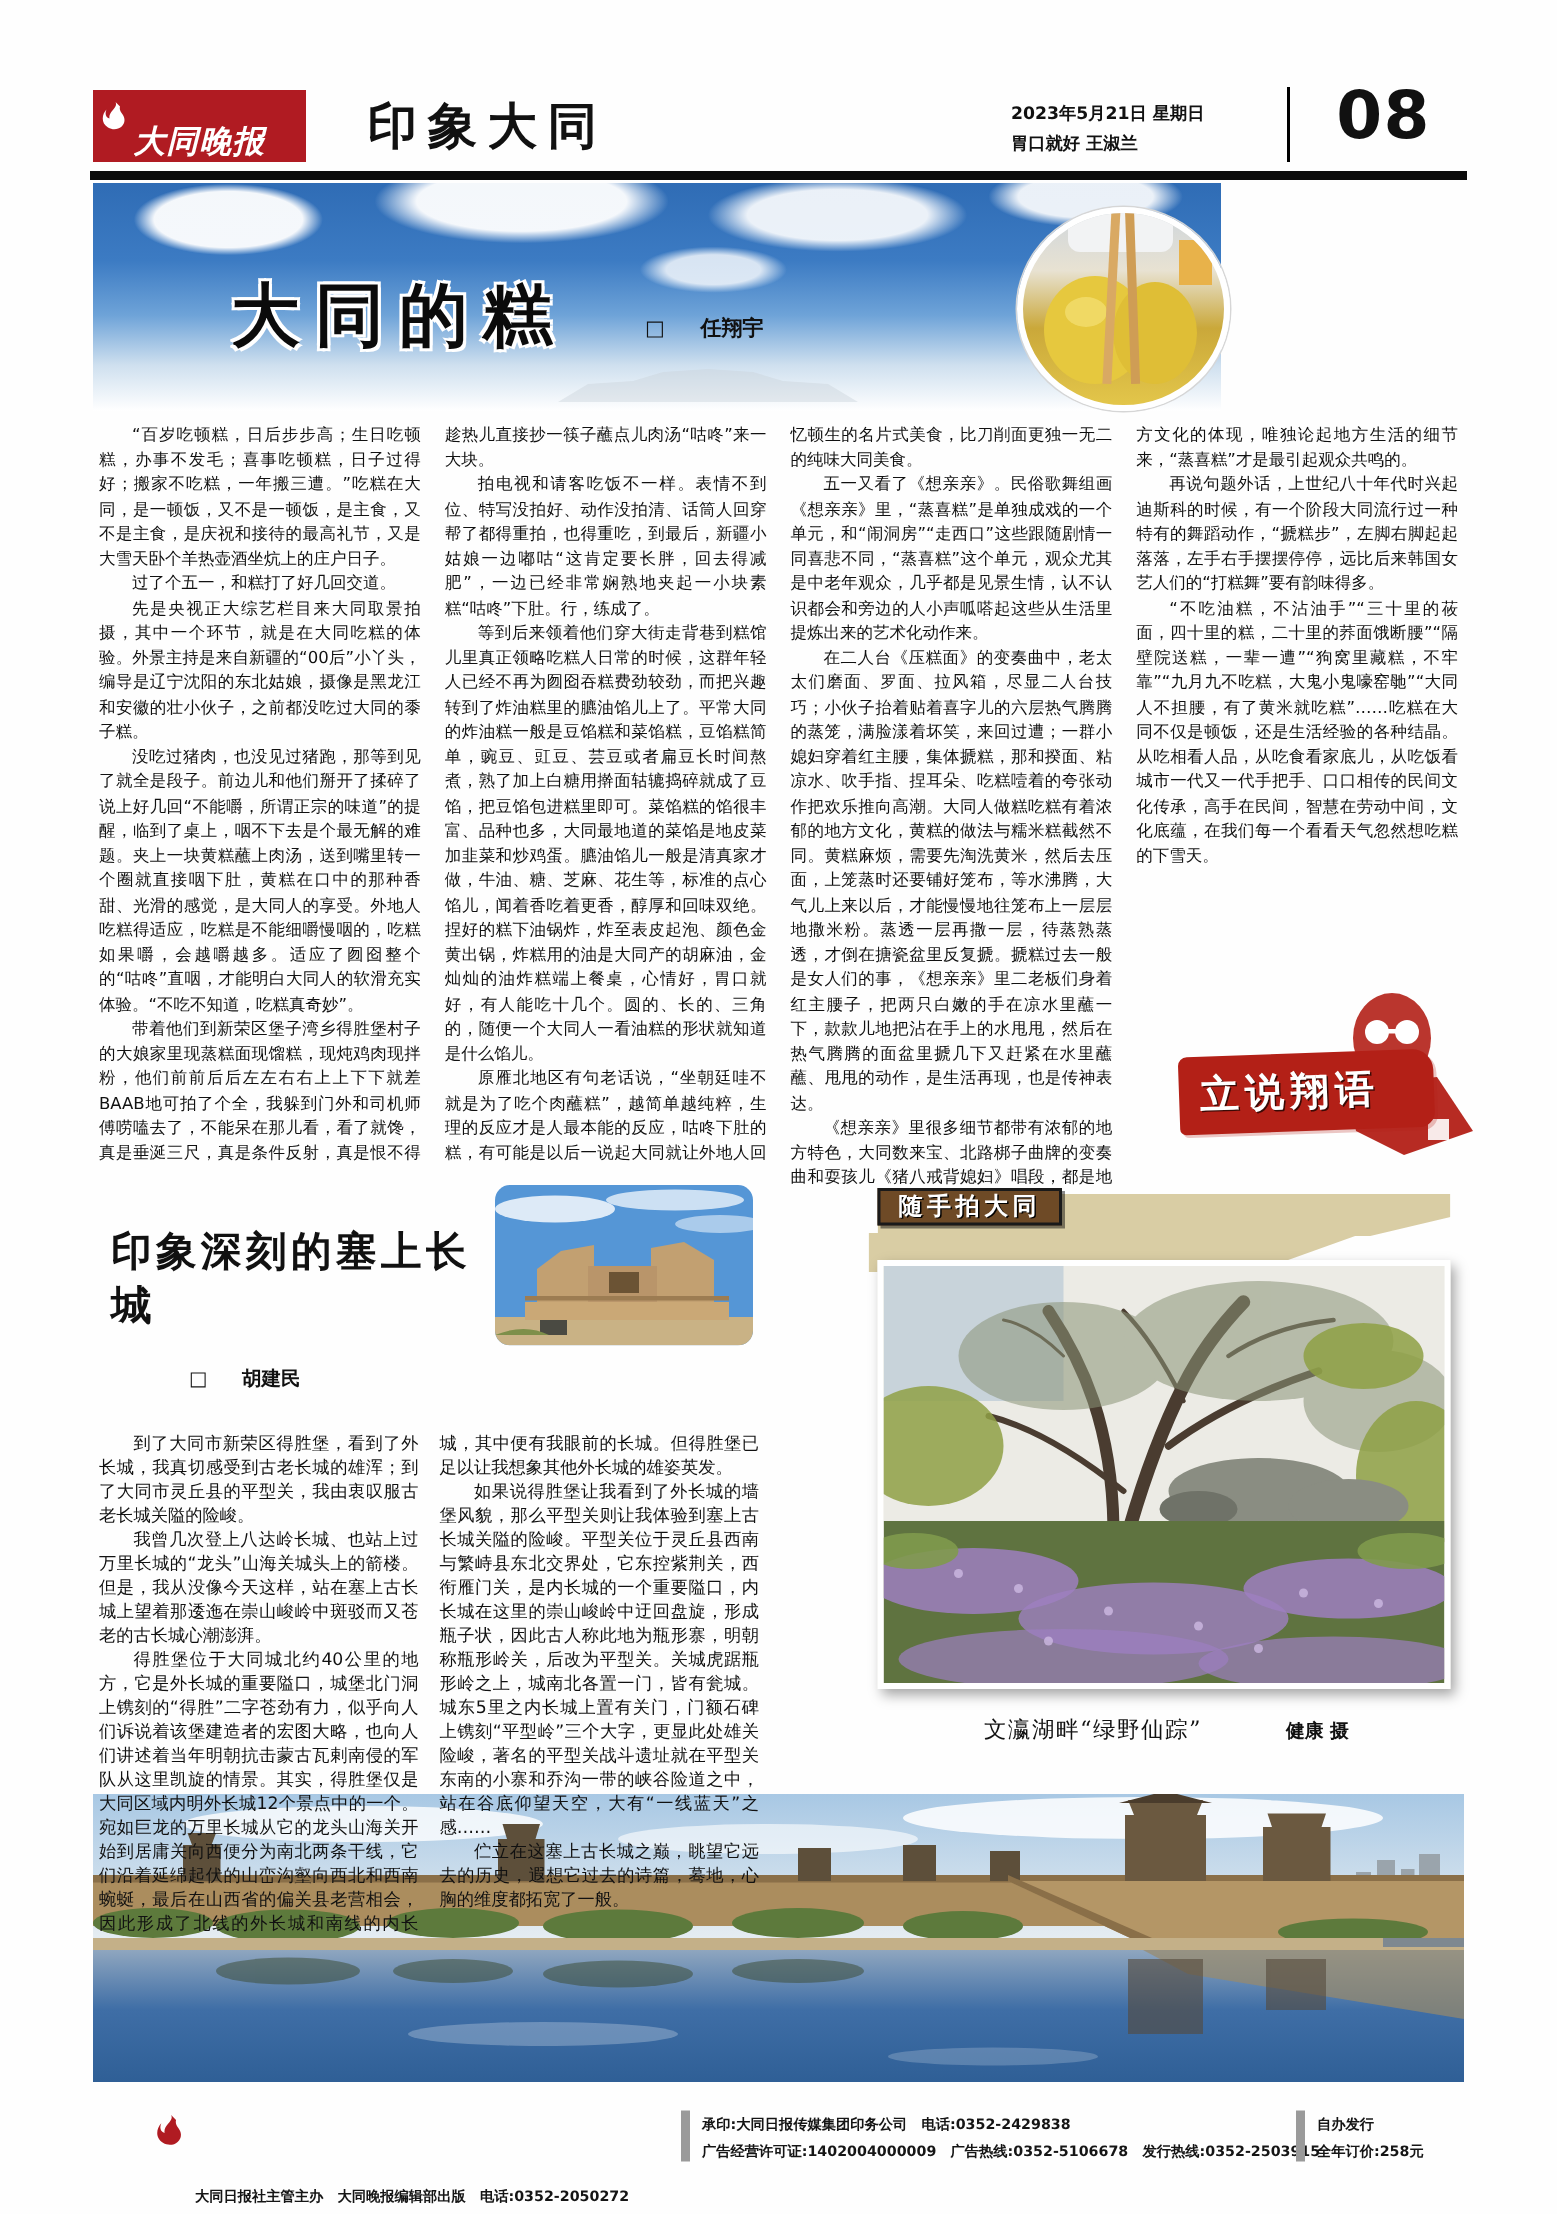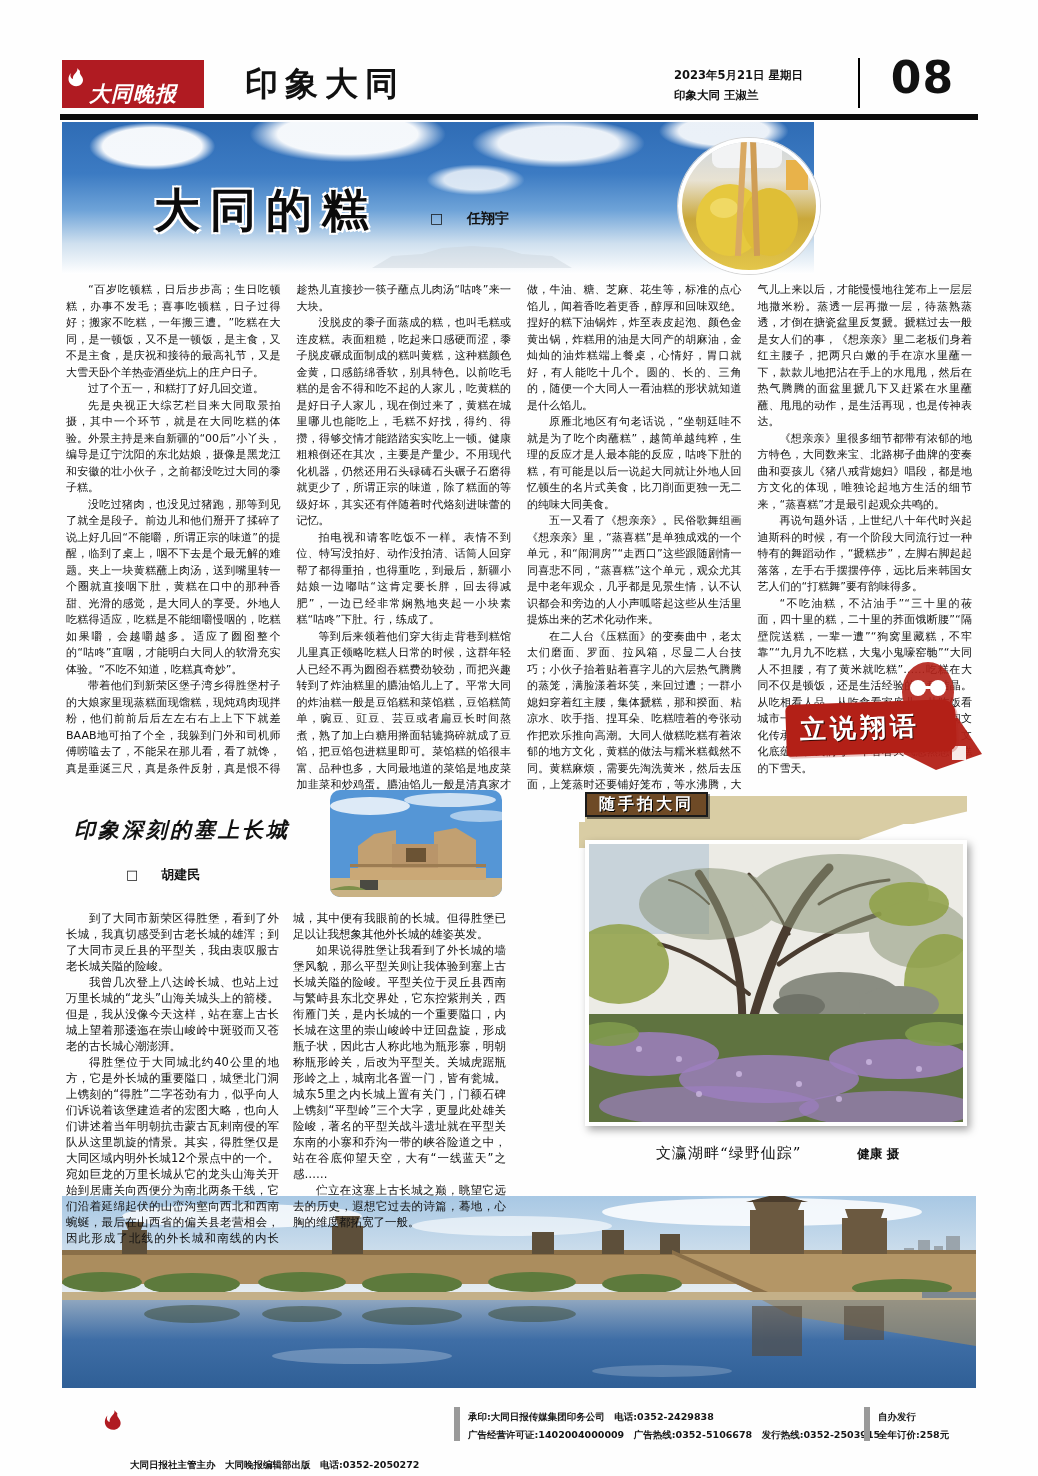--- a/index.html
+++ b/index.html
@@ -44,22 +44,22 @@
   
   .stamp{position:absolute;left:786px;top:658px;width:198px;height:122px;z-index:3;}
   .stamp-banner{position:absolute;left:0;top:44px;width:170px;height:52px;background:#b32017;
                 border-radius:6px 14px 10px 4px;transform:rotate(-2deg);
                 box-shadow:2px 2px 0 rgba(179,32,23,.25);}
   .stamp-text{position:absolute;left:14px;top:52px;width:150px;font-size:26px;font-weight:900;color:#fff;
               font-family:"DejaVu Serif","Liberation Serif",serif;letter-spacing:4px;transform:rotate(-2deg);
               text-shadow:1px 1px 0 #3a0a06;}
   
   .sec2{position:absolute;left:66px;top:790px;width:440px;z-index:2;}
-  .sec2-title{font-size:21px;font-weight:900;letter-spacing:3px;margin:26px 0 0 8px;
-              font-family:"DejaVu Serif","Liberation Serif",serif;width:260px;font-style:italic;}
+  .sec2-title{font-size:27px;font-weight:900;letter-spacing:3px;margin:26px 0 0 8px;
+              font-family:"DejaVu Serif","Liberation Serif",serif;width:260px;}
   .sec2-author{font-size:13px;font-weight:bold;margin:22px 0 0 60px;}
   .fort-photo{position:absolute;right:4px;top:0;width:172px;height:107px;border-radius:10px;overflow:hidden;}
   .sec2-body{margin-top:26px;column-count:2;column-gap:14px;font-size:11.5px;line-height:16px;text-align:justify;}
   .sec2-body p{margin:0;text-indent:2em;}
   
   .feature{position:absolute;left:585px;top:792px;width:382px;height:400px;}
   .ribbon{position:absolute;left:0;top:4px;width:382px;height:28px;background:#d9cda4;
           clip-path:polygon(0 0,100% 0,100% 55%,86% 100%,0 100%);}
   .ribbon2{position:absolute;left:-6px;top:30px;width:330px;height:26px;background:#d9cda4;
            clip-path:polygon(0 0,100% 0,78% 100%,0 100%);}
@@ -97,21 +97,21 @@
       <span class="flame">
         <svg width="16" height="22" viewBox="0 0 16 22">
             <path d="M9 0C11 4 4 6 5 11c-3-1-3-4-2-6-3 3-4 9 1 12 5 3 11 0 11-5 0-4-4-5-3-9C11 2 10 1 9 0z" fill="#fff"></path>
           </svg>
       </span>
       <span class="masthead-text">大同晚报</span>
     </div>
     <div class="section-title">印象大同</div>
     <div class="date-block">
       <div>2023年5月21日  星期日</div>
-      <div>印象大同  王淑兰</div>
+      <div>胃口就好  王淑兰</div>
     </div>
     <div class="head-divider"></div>
     <div class="pagenum">08</div>
   </div>
   <div class="header-rule"></div>
 
   <div class="banner">
     <span class="banner-roof">
       <svg width="220" height="26" viewBox="0 0 220 26">
           <path d="M10 24 L30 12 L60 10 L80 4 L110 2 L140 4 L160 10 L190 12 L210 24 Z" fill="#c9d2da" opacity=".8"></path>
@@ -135,21 +135,20 @@
       </svg>
     </div>
   </div>
 
   <div class="art1">
       <p>“百岁吃顿糕，日后步步高；生日吃顿糕，办事不发毛；喜事吃顿糕，日子过得好；搬家不吃糕，一年搬三遭。”吃糕在大同，是一顿饭，又不是一顿饭，是主食，又不是主食，是庆祝和接待的最高礼节，又是大雪天卧个羊热壶酒坐炕上的庄户日子。</p>
       <p>过了个五一，和糕打了好几回交道。</p>
       <p>先是央视正大综艺栏目来大同取景拍摄，其中一个环节，就是在大同吃糕的体验。外景主持是来自新疆的“00后”小丫头，编导是辽宁沈阳的东北姑娘，摄像是黑龙江和安徽的壮小伙子，之前都没吃过大同的黍子糕。</p>
       <p>没吃过猪肉，也没见过猪跑，那等到见了就全是段子。前边儿和他们掰开了揉碎了说上好几回“不能嚼，所谓正宗的味道”的提醒，临到了桌上，咽不下去是个最无解的难题。夹上一块黄糕蘸上肉汤，送到嘴里转一个圈就直接咽下肚，黄糕在口中的那种香甜、光滑的感觉，是大同人的享受。外地人吃糕得适应，吃糕是不能细嚼慢咽的，吃糕如果嚼，会越嚼越多。适应了囫囵整个的“咕咚”直咽，才能明白大同人的软滑充实体验。“不吃不知道，吃糕真奇妙”。</p>
       <p>带着他们到新荣区堡子湾乡得胜堡村子的大娘家里现蒸糕面现馏糕，现炖鸡肉现拌粉，他们前前后后左左右右上上下下就差BAAB地可拍了个全，我躲到门外和司机师傅唠嗑去了，不能呆在那儿看，看了就馋，真是垂涎三尺，真是条件反射，真是恨不得趁热儿直接抄一筷子蘸点儿肉汤“咕咚”来一大块。</p>
-      <p>没脱皮的黍子面蒸成的糕，也叫毛糕或连皮糕。表面粗糙，吃起来口感硬而涩，黍子脱皮碾成面制成的糕叫黄糕，这种糕颜色金黄，口感筋绵香软，别具特色。以前吃毛糕的是舍不得和吃不起的人家儿，吃黄糕的是好日子人家儿，现在倒过来了，黄糕在城里哪儿也能吃上，毛糕不好找，得约、得攒，得够交情才能踏踏实实吃上一顿。健康粗粮倒还在其次，主要是产量少。不用现代化机器，仍然还用石头碌碡石头碾子石磨得就更少了，所谓正宗的味道，除了糕面的等级好坏，其实还有伴随着时代烙刻进味蕾的记忆。</p>
       <p>拍电视和请客吃饭不一样。表情不到位、特写没拍好、动作没拍清、话筒人回穿帮了都得重拍，也得重吃，到最后，新疆小姑娘一边嘟咕“这肯定要长胖，回去得减肥”，一边已经非常娴熟地夹起一小块素糕“咕咚”下肚。行，练成了。</p>
       <p>等到后来领着他们穿大街走背巷到糕馆儿里真正领略吃糕人日常的时候，这群年轻人已经不再为囫囵吞糕费劲较劲，而把兴趣转到了炸油糕里的臕油馅儿上了。平常大同的炸油糕一般是豆馅糕和菜馅糕，豆馅糕简单，豌豆、豇豆、芸豆或者扁豆长时间熬煮，熟了加上白糖用擀面轱辘捣碎就成了豆馅，把豆馅包进糕里即可。菜馅糕的馅很丰富、品种也多，大同最地道的菜馅是地皮菜加韭菜和炒鸡蛋。臕油馅儿一般是清真家才做，牛油、糖、芝麻、花生等，标准的点心馅儿，闻着香吃着更香，醇厚和回味双绝。捏好的糕下油锅炸，炸至表皮起泡、颜色金黄出锅，炸糕用的油是大同产的胡麻油，金灿灿的油炸糕端上餐桌，心情好，胃口就好，有人能吃十几个。圆的、长的、三角的，随便一个大同人一看油糕的形状就知道是什么馅儿。</p>
       <p>原雁北地区有句老话说，“坐朝廷哇不就是为了吃个肉蘸糕”，越简单越纯粹，生理的反应才是人最本能的反应，咕咚下肚的糕，有可能是以后一说起大同就让外地人回忆顿生的名片式美食，比刀削面更独一无二的纯味大同美食。</p>
       <p>五一又看了《想亲亲》。民俗歌舞组画《想亲亲》里，“蒸喜糕”是单独成戏的一个单元，和“闹洞房”“走西口”这些跟随剧情一同喜悲不同，“蒸喜糕”这个单元，观众尤其是中老年观众，几乎都是见景生情，认不认识都会和旁边的人小声呱嗒起这些从生活里提炼出来的艺术化动作来。</p>
       <p>在二人台《压糕面》的变奏曲中，老太太们磨面、罗面、拉风箱，尽显二人台技巧；小伙子抬着贴着喜字儿的六层热气腾腾的蒸笼，满脸漾着坏笑，来回过遭；一群小媳妇穿着红主腰，集体搋糕，那和揆面、粘凉水、吹手指、捏耳朵、吃糕噎着的夸张动作把欢乐推向高潮。大同人做糕吃糕有着浓郁的地方文化，黄糕的做法与糯米糕截然不同。黄糕麻烦，需要先淘洗黄米，然后去压面，上笼蒸时还要铺好笼布，等水沸腾，大气儿上来以后，才能慢慢地往笼布上一层层地撒米粉。蒸透一层再撒一层，待蒸熟蒸透，才倒在搪瓷盆里反复搋。搋糕过去一般是女人们的事，《想亲亲》里二老板们身着红主腰子，把两只白嫩的手在凉水里蘸一下，款款儿地把沾在手上的水甩甩，然后在热气腾腾的面盆里搋几下又赶紧在水里蘸蘸、甩甩的动作，是生活再现，也是传神表达。</p>
       <p>《想亲亲》里很多细节都带有浓郁的地方特色，大同数来宝、北路梆子曲牌的变奏曲和耍孩儿《猪八戒背媳妇》唱段，都是地方文化的体现，唯独论起地方生活的细节来，“蒸喜糕”才是最引起观众共鸣的。</p>
       <p>再说句题外话，上世纪八十年代时兴起迪斯科的时候，有一个阶段大同流行过一种特有的舞蹈动作，“搋糕步”，左脚右脚起起落落，左手右手摆摆停停，远比后来韩国女艺人们的“打糕舞”要有韵味得多。</p>
       <p>“不吃油糕，不沾油手”“三十里的莜面，四十里的糕，二十里的荞面饿断腰”“隔壁院送糕，一辈一遭”“狗窝里藏糕，不牢靠”“九月九不吃糕，大鬼小鬼嚎窑毑”“大同人不担腰，有了黄米就吃糕”……吃糕在大同不仅是顿饭，还是生活经验的各种结晶。从吃相看人品，从吃食看家底儿，从吃饭看城市一代又一代手把手、口口相传的民间文化传承，高手在民间，智慧在劳动中间，文化底蕴，在我们每一个看看天气忽然想吃糕的下雪天。</p>
     </div>
 

